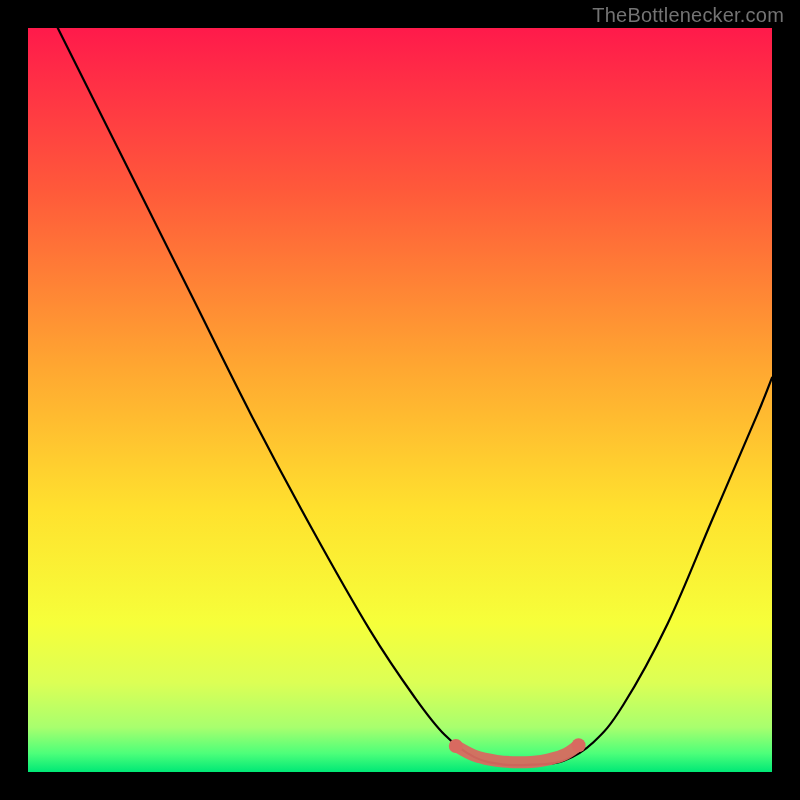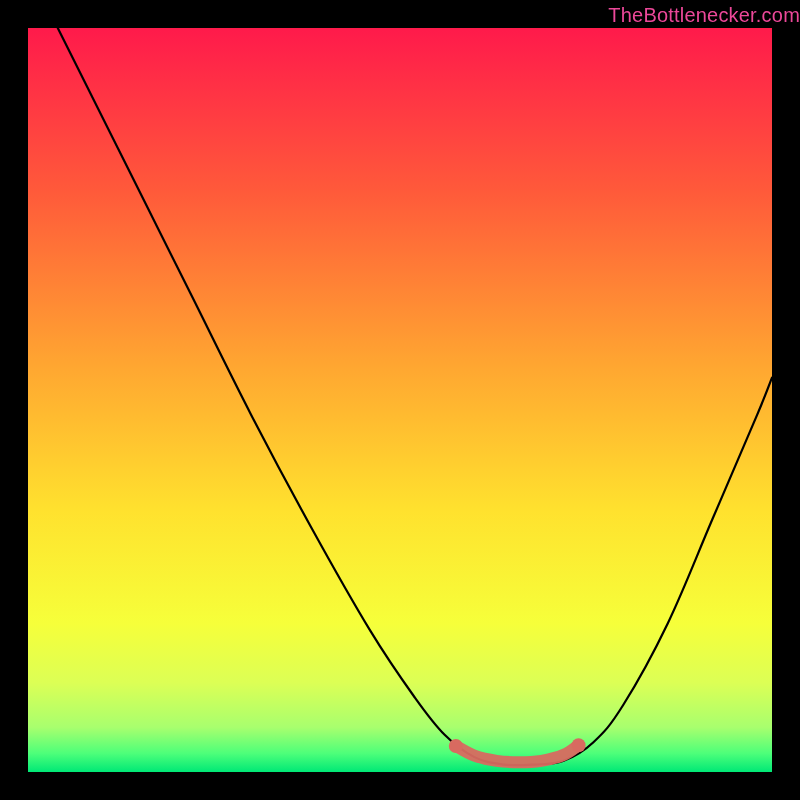--- a/index.html
+++ b/index.html
@@ -1,24 +1,24 @@
 <!DOCTYPE html>
 <html><head>
 <meta charset="utf-8">
 <style>
   * { margin: 0; padding: 0; box-sizing: border-box; }
   html, body { width: 800px; height: 800px; overflow: hidden; background: #fff; }
   .wrap { position: relative; width: 800px; height: 800px; }
   .attribution {
     position: absolute;
     top: 4px;
-    right: 0;
+    right: 16px;
     font-family: Arial, Helvetica, sans-serif;
     font-size: 20px;
-    color: #ec4899;
+    color: #737373;
     letter-spacing: 0.2px;
   }
   svg { display: block; }
 </style>
 </head>
 <body>
 <div class="wrap">
   <div class="attribution">TheBottlenecker.com</div>
   <svg id="chart" width="800" height="800" viewBox="0 0 800 800">
       <defs>

